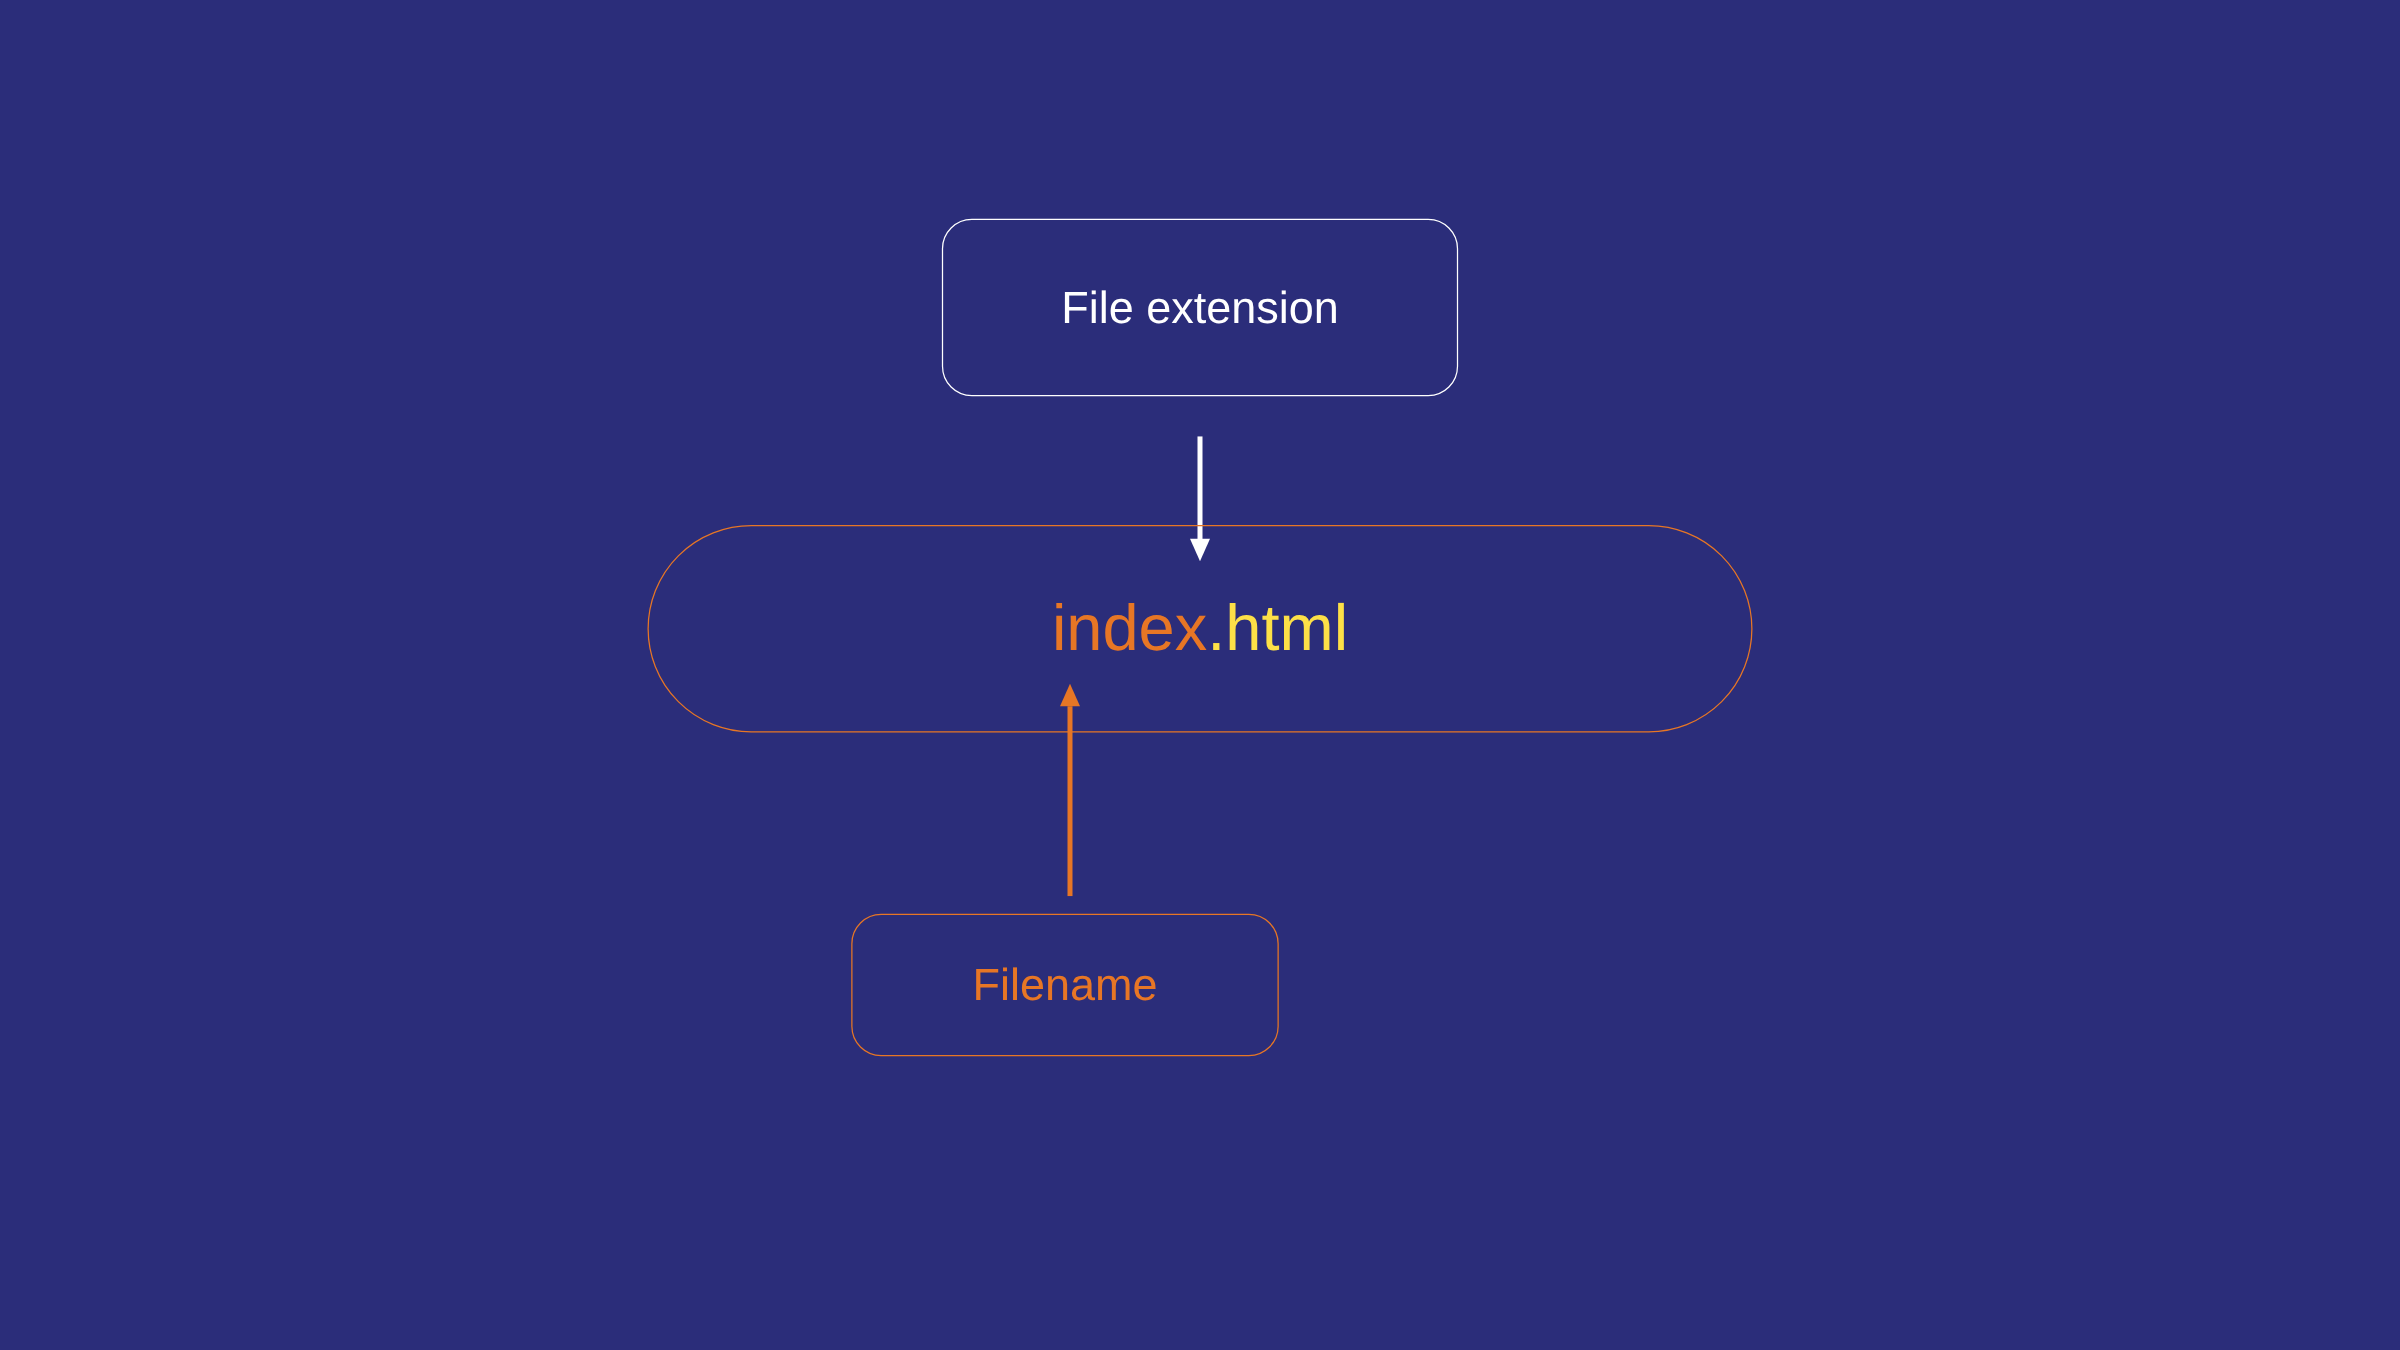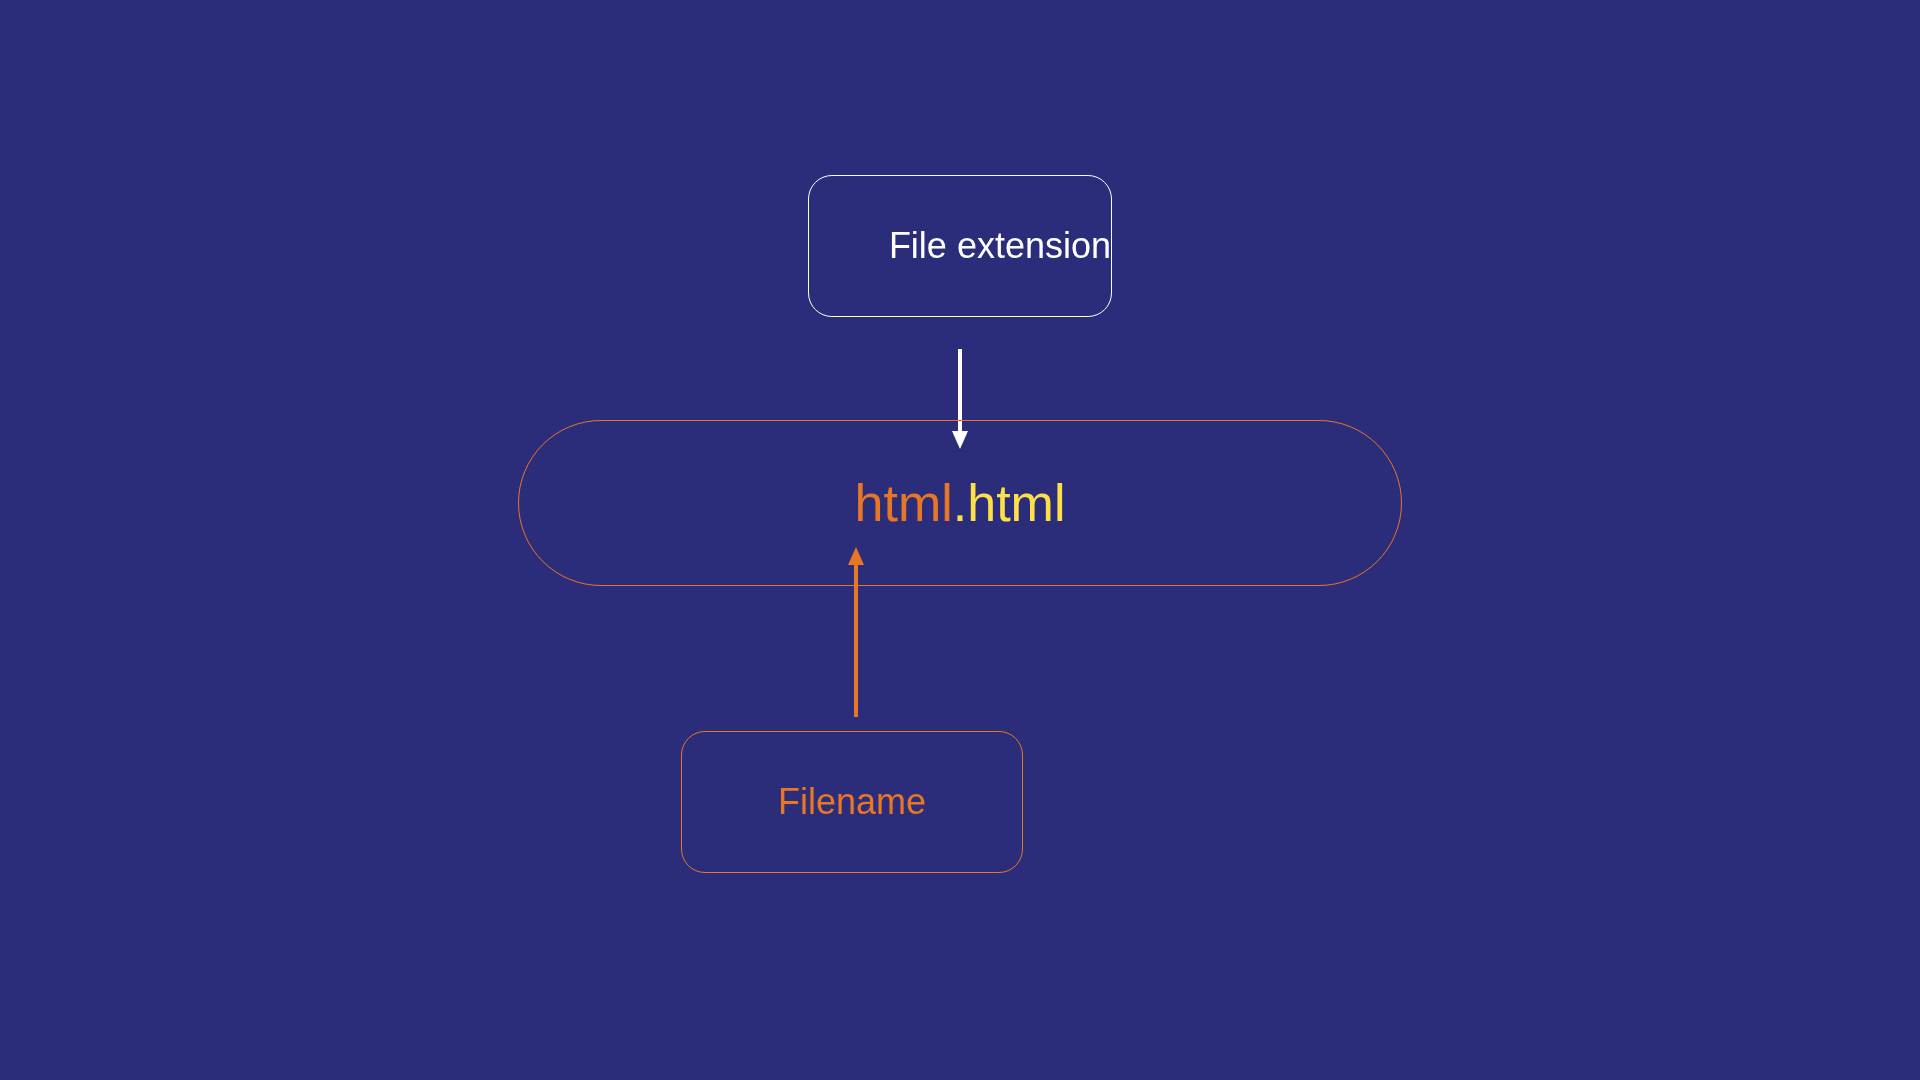--- a/index.html
+++ b/index.html
@@ -20,27 +20,27 @@
       top: 0;
       left: 0;
       width: 100%;
       height: 100%;
     }
     .box-top {
       position: absolute;
       top: 175px;
       left: 50%;
       transform: translateX(-50%);
-      width: 304px;
+      width: 413px;
       height: 142px;
       border: 1.5px solid #ffffff;
       border-radius: 24px;
       display: flex;
       align-items: center;
-      justify-content: flex-end;
+      justify-content: center;
       color: #ffffff;
       font-size: 36px;
       font-weight: 400;
     }
     .box-middle {
       position: absolute;
       top: 420px;
       left: 50%;
       transform: translateX(-50%);
       width: 884px;
@@ -57,21 +57,21 @@
       color: #e77625;
     }
     .extension-part {
       color: #fde047;
     }
     .box-bottom {
       position: absolute;
       top: 731px;
       left: 681px;
       width: 342px;
-      height: 142px;
+      height: 114px;
       border: 1.5px solid #e77625;
       border-radius: 24px;
       display: flex;
       align-items: center;
       justify-content: center;
       color: #e77625;
       font-size: 36px;
       font-weight: 400;
     }
     .arrow-top {
@@ -96,21 +96,21 @@
   </div>
 
   <div class="arrow-top">
     <svg width="20" height="100" viewBox="0 0 20 100">
       <line x1="10" y1="0" x2="10" y2="85" stroke="#ffffff" stroke-width="4"></line>
       <polygon points="10,100 2,82 18,82" fill="#ffffff"></polygon>
     </svg>
   </div>
 
   <div class="box-middle">
-    <span class="filename-part">html</span>
+    <span class="filename-part">index</span>
       <span class="extension-part">.html</span>
   </div>
 
   <div class="arrow-bottom">
     <svg width="20" height="170" viewBox="0 0 20 170">
       <line x1="10" y1="170" x2="10" y2="18" stroke="#e77625" stroke-width="4"></line>
       <polygon points="10,0 2,18 18,18" fill="#e77625"></polygon>
     </svg>
   </div>
 

